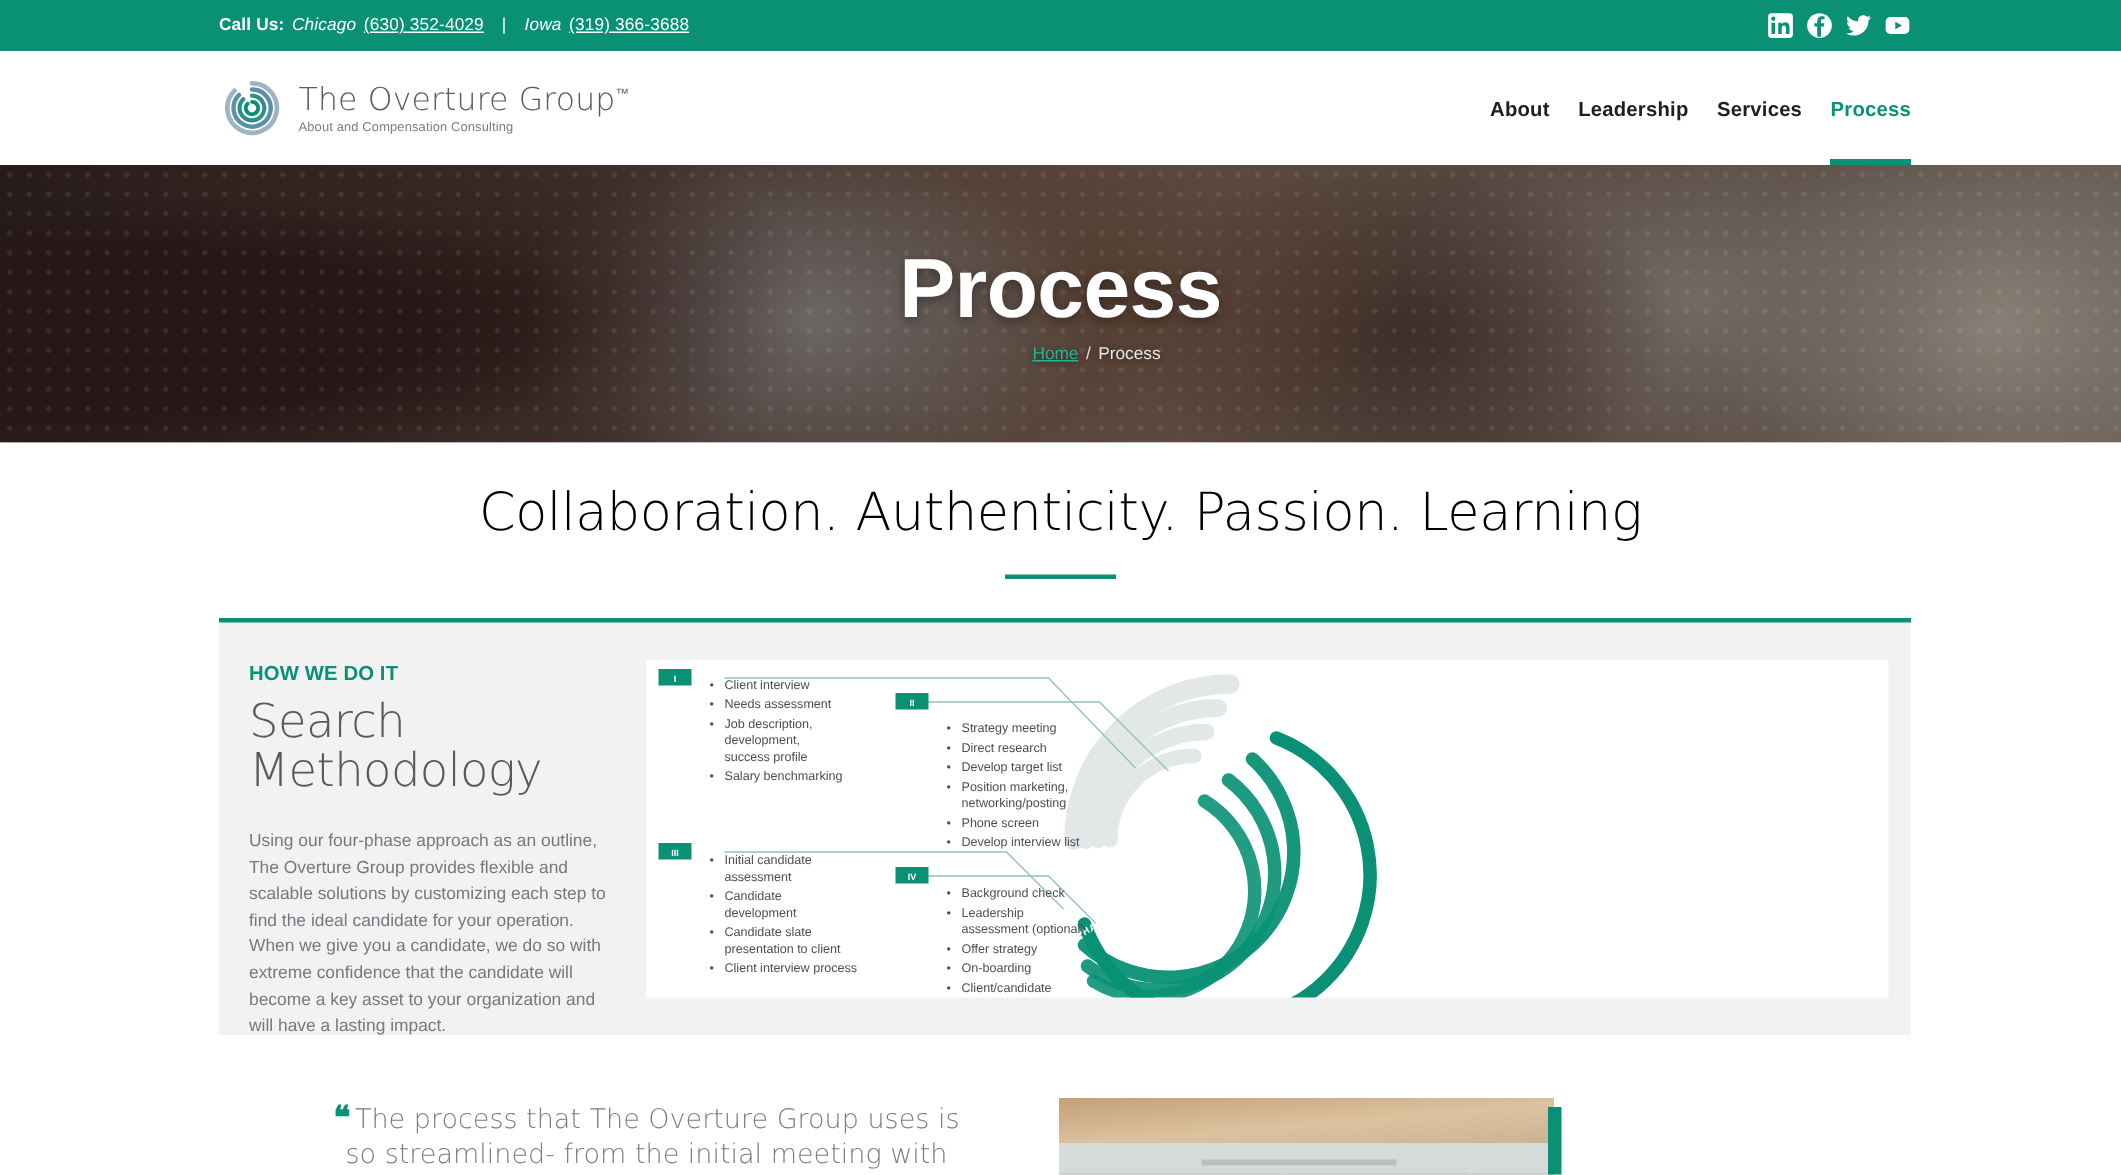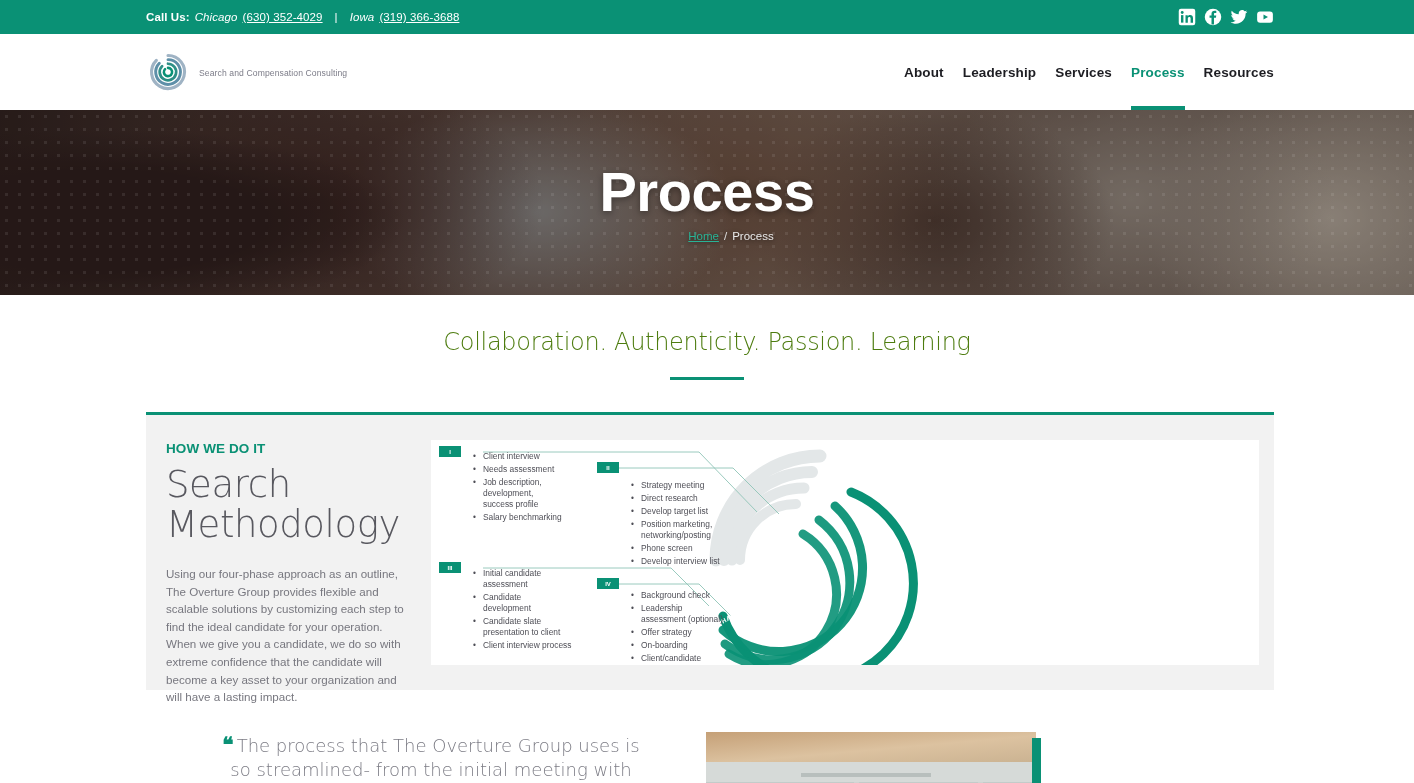--- a/index.html
+++ b/index.html
@@ -122,41 +122,41 @@
   .crumb-home { color: #29b396; cursor: pointer; }
   .crumb-sep { color: #e0e0e0; }
 
   
   .tagline-sec {
     height: 117px; display: flex; flex-direction: column;
     align-items: center; justify-content: center; background: #fff;
   }
   .tagline {
     font-family: "DejaVu Sans", sans-serif;
-    font-size: 24px; font-weight: 300; color: #4d7c0f;
+    font-size: 35px; font-weight: 300; color: #000000;
     letter-spacing: -.3px; white-space: nowrap;
   }
   .tagline-rule {
     width: 74px; height: 3px; background: #0a9175; margin-top: 21px;
   }
 
   
   .card-wrap { width: 1134px; margin: 0 auto; padding-left: 6px; }
   .card {
     background: #f2f2f2; border-top: 3px solid #0a9175;
     display: flex; padding: 0; height: 278px;
   }
   .card-left { width: 285px; padding: 26px 24px 0 20px; }
   .kicker {
     color: #0a9175; font-size: 13.5px; font-weight: bold;
     letter-spacing: .1px; margin-bottom: 9px;
   }
   .card-h {
     font-family: "DejaVu Sans", sans-serif;
-    font-size: 37px; font-weight: 300; color: #58585f;
+    font-size: 31px; font-weight: 300; color: #58585f;
     line-height: 1.08; letter-spacing: -.4px; margin-bottom: 20px;
   }
   .card-p {
     font-size: 11.6px; line-height: 1.52; color: #77777f;
   }
 
   
   .diagram {
     position: relative; flex: 1; background: #ffffff;
     margin: 25px 15px 25px 0; overflow: hidden;
@@ -251,30 +251,32 @@
     <div class="logo-wrap">
       <svg class="logo-mark" viewBox="0 0 48 48">
         <g fill="none" stroke-linecap="round">
           <path d="M24 6a18 18 0 1 1-12.7 5.3" stroke="#9fb3c4" stroke-width="3.4"></path>
           <path d="M24 10.5a13.5 13.5 0 1 1-9.5 4" stroke="#5e8fa8" stroke-width="3.2"></path>
           <path d="M24 15a9 9 0 1 1-6.4 2.6" stroke="#2e8f86" stroke-width="3"></path>
           <path d="M24 19.5a4.5 4.5 0 1 1-3.2 1.3" stroke="#0a9175" stroke-width="2.8"></path>
         </g>
       </svg>
       <div class="logo-txt">
-        <div class="logo-tag">Search and Compensation Consulting</div>
+        <div class="logo-name">
+          <span>The Overture Group</span><span class="logo-tm">™</span>
+        </div>
+        <div class="logo-tag">About and Compensation Consulting</div>
       </div>
     </div>
 
     <div class="nav">
       <div class="nav-item">About</div>
       <div class="nav-item">Leadership</div>
       <div class="nav-item">Services</div>
       <div class="nav-item active">Process</div>
-      <div class="nav-item">Resources</div>
     </div>
 
   </div>
 </div>
 
 <div class="hero">
   <div class="hero-photo"></div>
   <div class="hero-shade"></div>
   <div class="hero-dots"></div>
   <div class="hero-title">Process</div>

